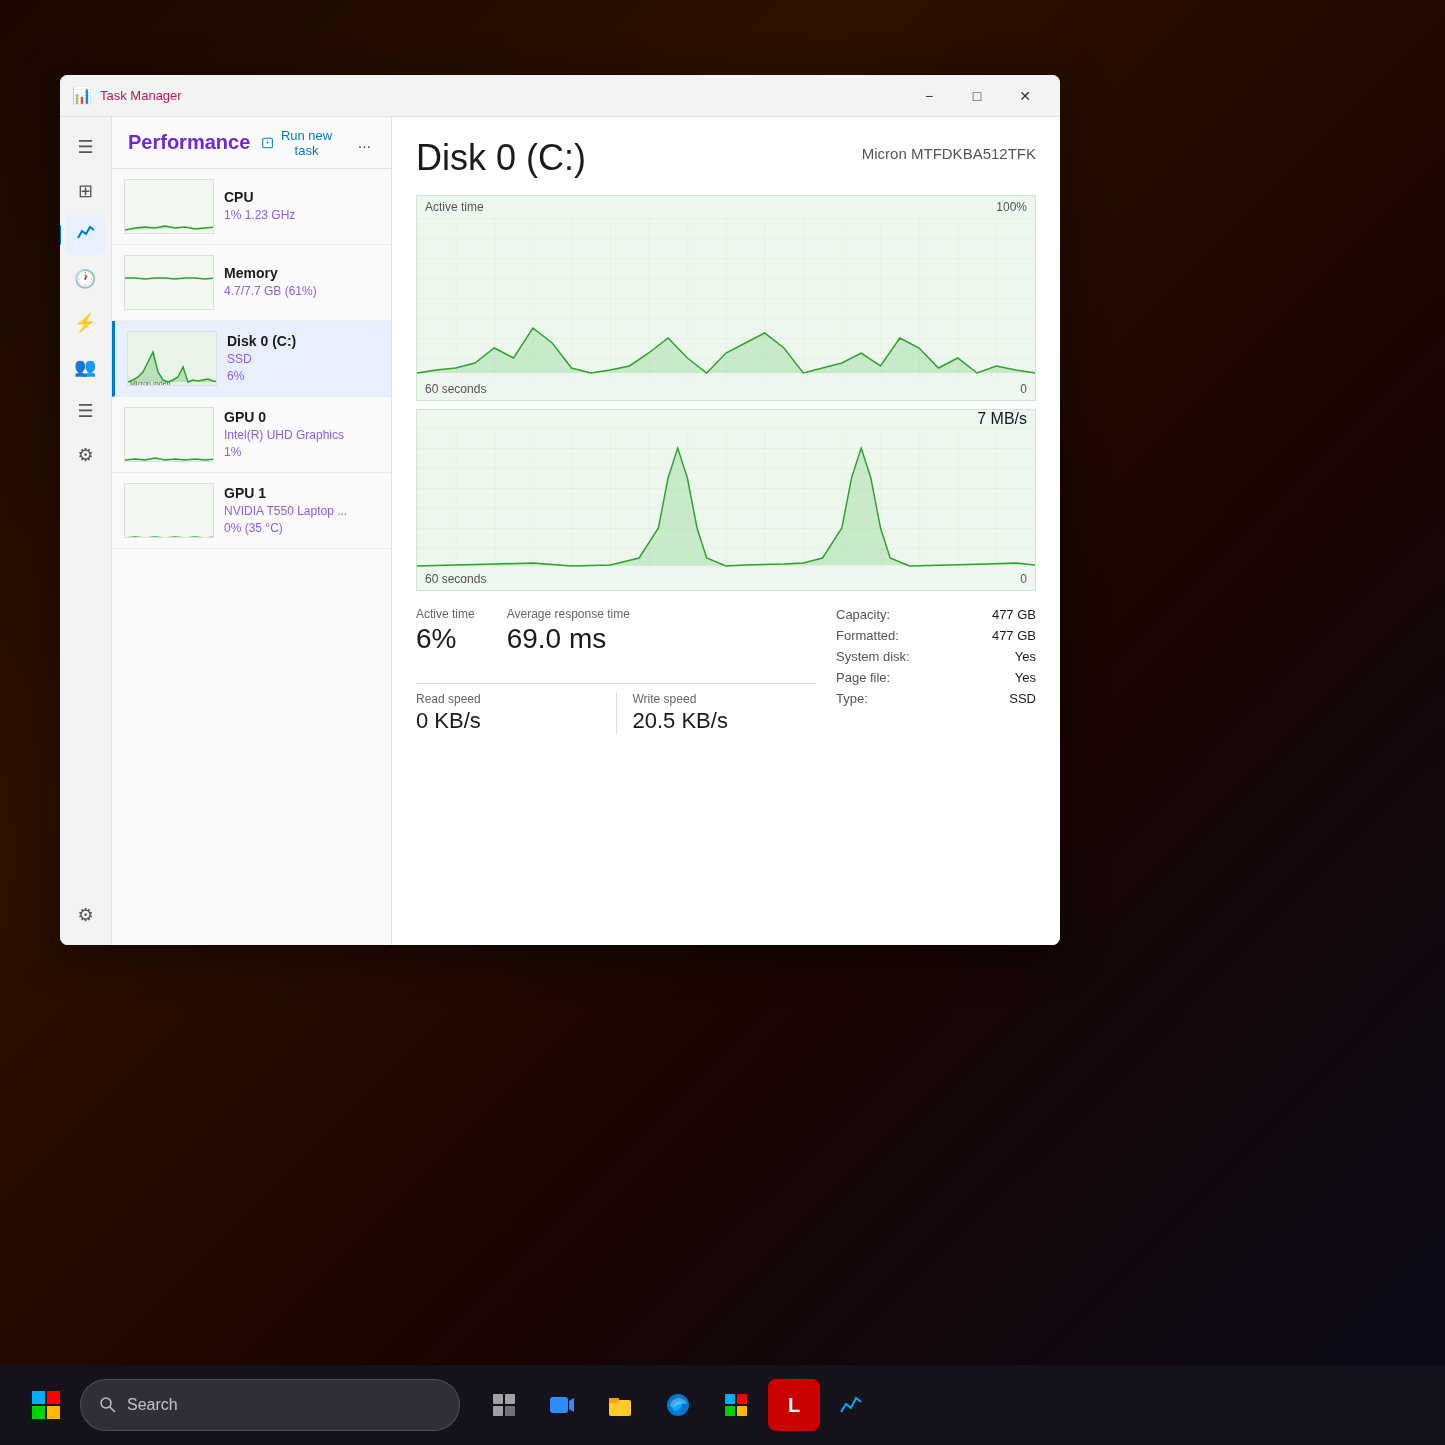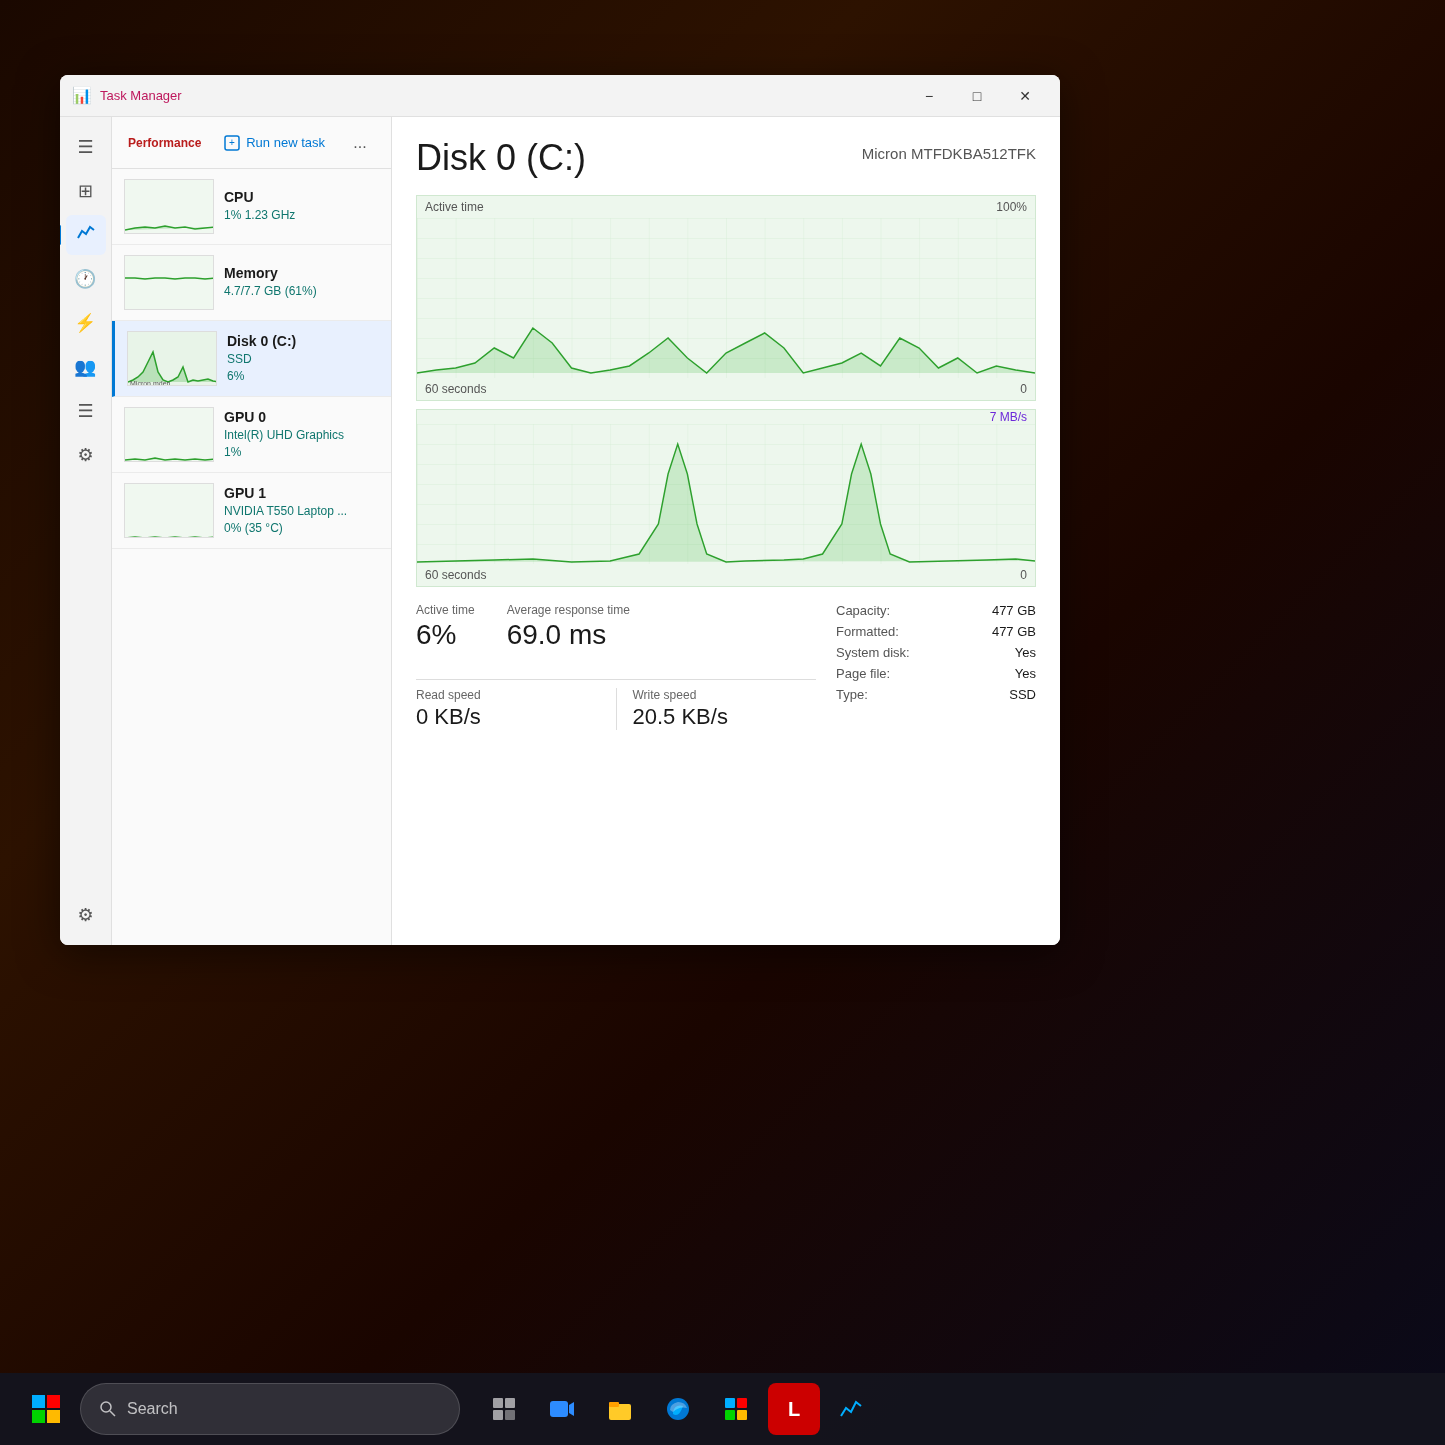--- a/index.html
+++ b/index.html
@@ -19,21 +19,21 @@
       background: linear-gradient(135deg, #1a0800 0%, #2d1200 30%, #1a0500 60%, #0a0a1a 100%);
       position: relative;
     }
 
     
     .taskbar {
       position: absolute;
       bottom: 0;
       left: 0;
       right: 0;
-      height: 72px;
+      height: 80px;
       background: rgba(20,20,30,0.95);
       display: flex;
       align-items: center;
       padding: 0 20px;
       gap: 8px;
       z-index: 100;
     }
 
     .taskbar-start {
       width: 52px;
@@ -213,23 +213,23 @@
       height: 52px;
       display: flex;
       align-items: center;
       justify-content: space-between;
       padding: 0 16px;
       border-bottom: 1px solid #e0e0e0;
       background: #fafafa;
     }
 
     .perf-header-title {
-      font-size: 12px;
+      font-size: 20px;
       font-weight: 600;
-      color: #b91c1c;
+      color: #6d28d9;
     }
 
     .perf-header-actions {
       display: flex;
       gap: 8px;
       align-items: center;
     }
 
     .run-new-task-btn {
       display: flex;
@@ -285,21 +285,21 @@
 
     .perf-item-name {
       font-size: 14px;
       font-weight: 600;
       color: #1a1a1a;
       margin-bottom: 2px;
     }
 
     .perf-item-detail {
       font-size: 12px;
-      color: #0f766e;
+      color: #8b5cf6;
       line-height: 1.4;
     }
 
     
     .perf-detail {
       flex: 1;
       padding: 20px 24px;
       background: #fff;
       overflow-y: auto;
     }
@@ -571,21 +571,21 @@
               </svg>
             </div>
             <div class="chart-label-bottom">
               <span>60 seconds</span>
               <span>0</span>
             </div>
           </div>
 
           <div class="chart-container" style="margin-top: 8px;">
             <div style="display:flex; justify-content:flex-end; padding: 0 8px;">
-              <span style="font-size:12px; color:#6d28d9;">7 MB/s</span>
+              <span style="font-size:16px; color:#0f172a;">7 MB/s</span>
             </div>
             <div class="chart-canvas-wrap" style="height:140px;">
               <svg width="100%" height="100%" viewBox="0 0 640 140" preserveAspectRatio="none">
                 <defs>
                   <pattern id="grid2" width="40" height="20" patternUnits="userSpaceOnUse">
                     <path d="M 40 0 L 0 0 0 20" fill="none" stroke="#c8e6c8" stroke-width="0.5"></path>
                   </pattern>
                 </defs>
                 <rect width="640" height="140" fill="#edf7ed"></rect>
                 <rect width="640" height="140" fill="url(#grid2)"></rect>

